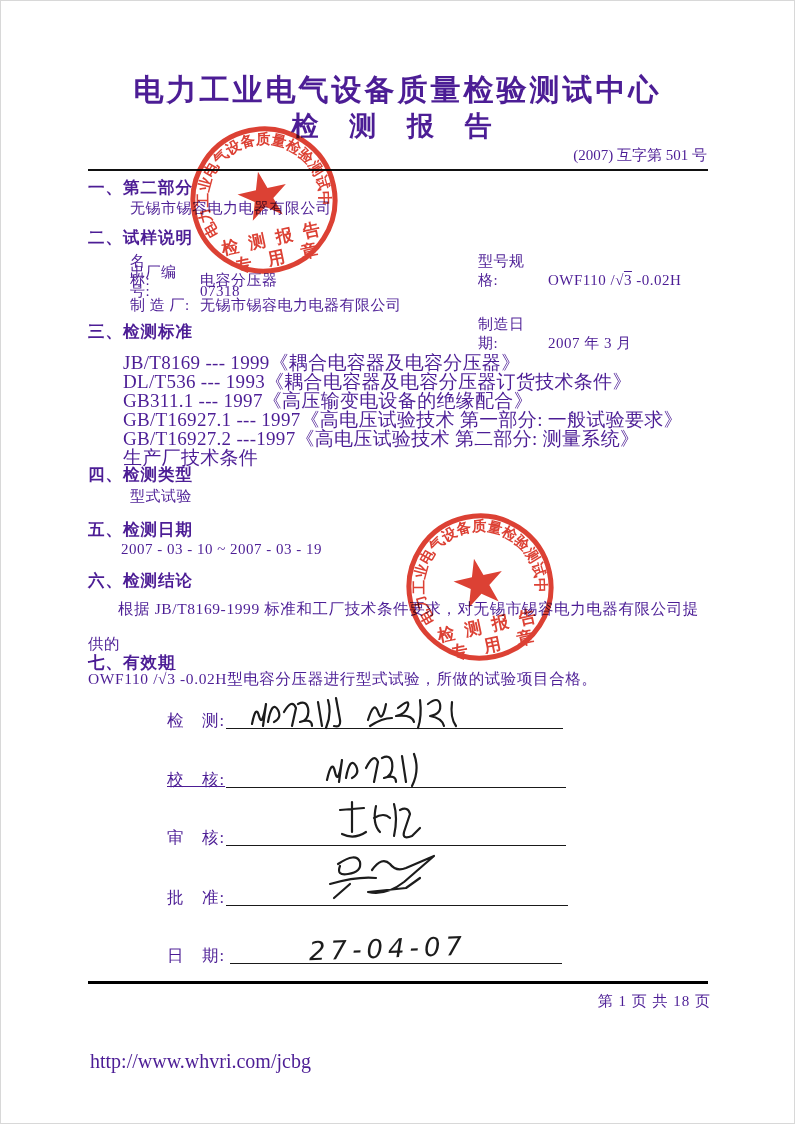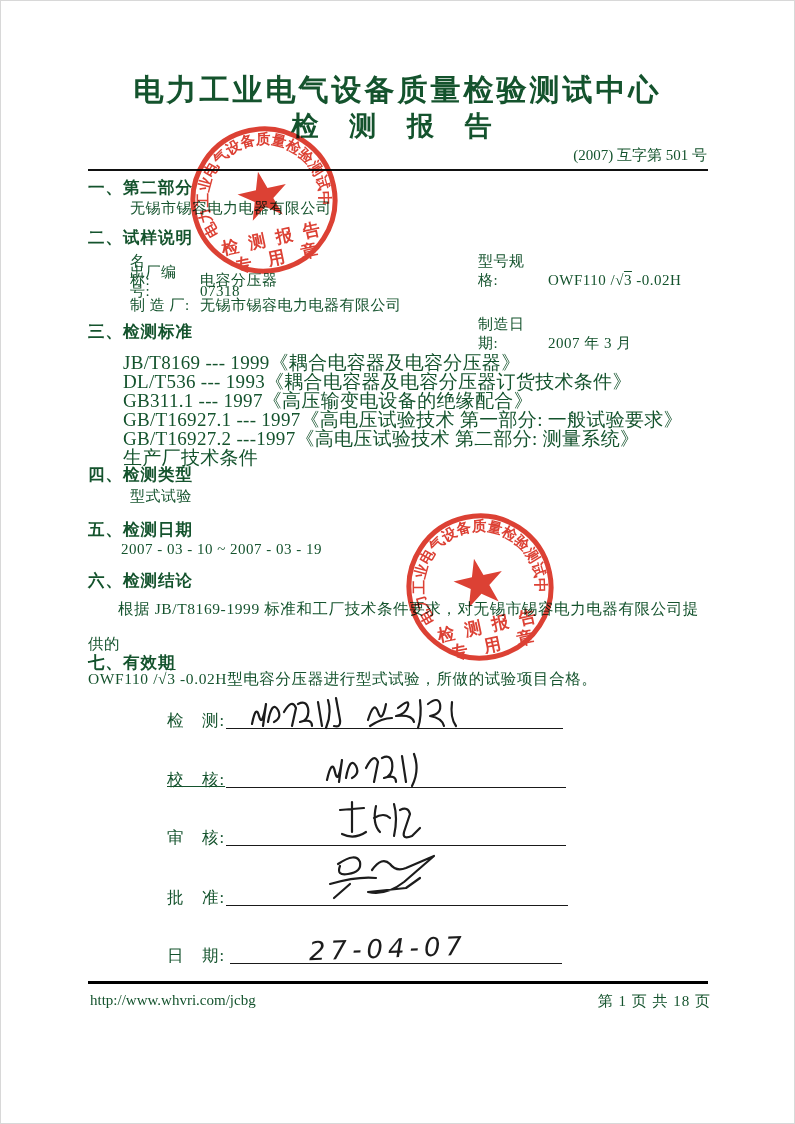--- a/index.html
+++ b/index.html
@@ -1,21 +1,21 @@
 <!DOCTYPE html>
 <html><head>
 <meta charset="utf-8">
 <style>
   html,body{margin:0;padding:0;background:#ffffff;}
   .page{
     position:relative;
     width:795px;height:1124px;
     background:#fff;
     font-family:"Liberation Serif","DejaVu Serif",serif;
-    color:#14532d;
+    color:#4c1d95;
     overflow:hidden;
     box-shadow:inset 0 0 0 1px #d8d8d8;
   }
   .abs{position:absolute;}
   .org-title{
     top:70px;left:0;width:100%;text-align:center;
     font-size:30px;font-weight:bold;letter-spacing:3px;
   }
   .report-title{
     top:108px;left:0;width:100%;text-align:center;
@@ -35,21 +35,21 @@
   .conclusion-p{
     width:624px;font-size:15.5px;line-height:35px;
     letter-spacing:0.6px;text-indent:30px;margin:0;
   }
   .validity-range{font-size:14.5px;margin-left:9px;}
   .sig-label{font-size:16.5px;letter-spacing:1px;}
   .sig-line{border-top:1.5px solid #1a1a1a;height:0;}
   .scribble path{stroke:#1c1c1c;stroke-width:2.2;fill:none;stroke-linecap:round;stroke-linejoin:round;}
   .hand-date{font-family:"DejaVu Sans",sans-serif;font-style:italic;}
   .rule-bottom{top:981px;left:88px;width:620px;height:3px;background:#000;}
-  .footer-url{top:992px;left:90px;font-size:15px;}
+  .footer-url{top:1050px;left:90px;font-size:20px;}
   .footer-page{top:992px;right:84px;font-size:15px;letter-spacing:1px;}
   .rad{text-decoration:overline;}
   .stamp{
     position:absolute;width:200px;height:200px;
     mix-blend-mode:multiply;opacity:0.9;
   }
   .stamp-a{left:164px;top:100px;transform:rotate(-12deg);}
   .stamp-b{left:380px;top:487px;transform:rotate(-12deg);}
   .stamp text{font-family:"Liberation Sans","DejaVu Sans",sans-serif;font-weight:bold;}
 </style>

